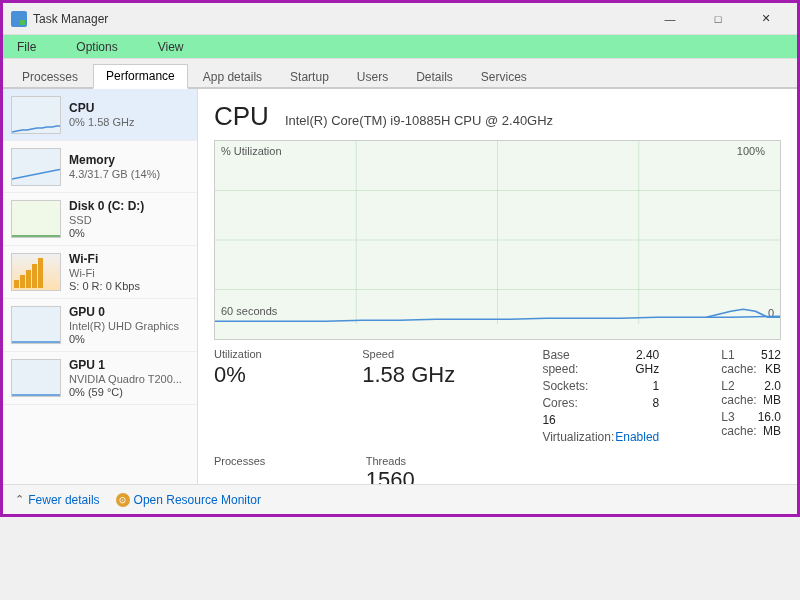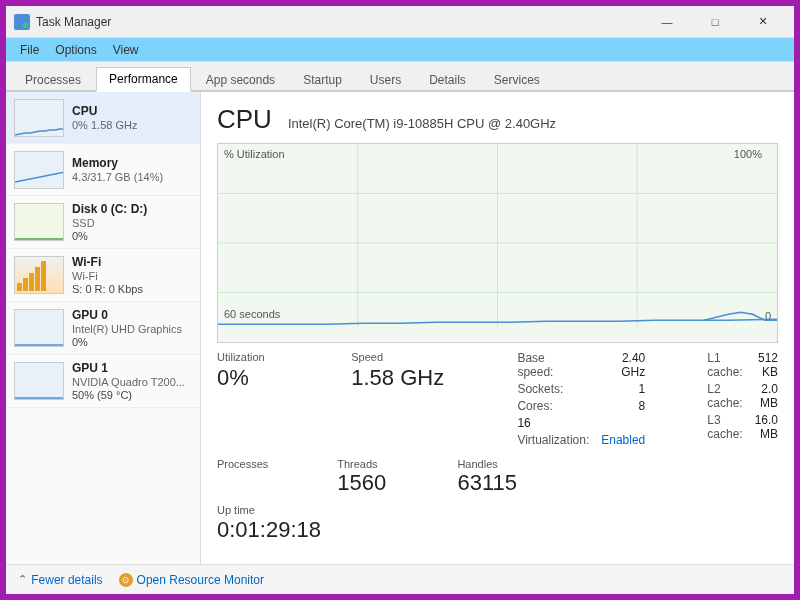--- a/index.html
+++ b/index.html
@@ -6,23 +6,23 @@
     body {
       font-family: 'Segoe UI', Tahoma, Geneva, Verdana, sans-serif;
       font-size: 12px;
       background: #f0f0f0;
       width: 800px;
       height: 600px;
       overflow: hidden;
     }
     .window {
       width: 800px;
-      height: 600px;
-      background: #7dd3fc;
-      border: 6px solid #a21caf;
+      height: 517px;
+      background: #86efac;
+      border: 3px solid #a21caf;
       display: flex;
       flex-direction: column;
     }
     .title-bar {
       background: #f0f0f0;
       height: 32px;
       display: flex;
       align-items: center;
       padding: 0 8px;
       border-bottom: 1px solid #ddd;
@@ -59,20 +59,21 @@
       justify-content: center;
       font-size: 11px;
       color: #333;
     }
     .menu-bar {
       height: 24px;
       display: flex;
       align-items: center;
       padding: 0 6px;
       border-bottom: 1px solid #ddd;
+      gap: 24px;
     }
     .menu-item {
       padding: 2px 8px;
       cursor: pointer;
       font-size: 12px;
       color: #333;
       height: 100%;
       display: flex;
       align-items: center;
     }
@@ -249,21 +250,21 @@
     .props-area {
       display: flex;
       gap: 30px;
       font-size: 12px;
     }
     .props-col {}
     .prop-row {
       display: flex;
       justify-content: space-between;
       margin-bottom: 3px;
-      gap: 12px;
+      gap: 1px;
       margin-left: 32px;
     }
     .prop-key { color: #555; }
     .prop-val { color: #222; font-weight: 500; text-align: right; }
     .footer {
       height: 30px;
       border-top: 1px solid #ddd;
       display: flex;
       align-items: center;
       padding: 0 12px;
@@ -307,21 +308,21 @@
 
   <div class="menu-bar">
     <span class="menu-item">File</span>
     <span class="menu-item">Options</span>
     <span class="menu-item">View</span>
   </div>
 
   <div class="tabs-bar">
     <div class="tab">Processes</div>
     <div class="tab active">Performance</div>
-    <div class="tab">App seconds</div>
+    <div class="tab">App details</div>
     <div class="tab">Startup</div>
     <div class="tab">Users</div>
     <div class="tab">Details</div>
     <div class="tab">Services</div>
   </div>
 
   <div class="main-content">
 
     <div class="sidebar">
 
@@ -399,21 +400,21 @@
       <div class="sidebar-item">
         <div class="sidebar-thumb thumb-gpu">
           <svg width="50" height="38" viewBox="0 0 50 38">
             <rect x="0" y="0" width="50" height="38" fill="#e8f0f8"></rect>
             <polyline points="0,35 50,35" stroke="#4a90d9" stroke-width="1.5" fill="none"></polyline>
           </svg>
         </div>
         <div class="sidebar-info">
           <div class="sidebar-name">GPU 1</div>
           <div class="sidebar-sub">NVIDIA Quadro T200...</div>
-          <div class="sidebar-pct">50% (59 °C)</div>
+          <div class="sidebar-pct">0% (59 °C)</div>
         </div>
       </div>
     </div>
 
     <div class="detail-panel">
 
       <div class="detail-header">
         <span class="detail-title">CPU</span>
         <span class="detail-subtitle">Intel(R) Core(TM) i9-10885H CPU @ 2.40GHz</span>
       </div>
@@ -487,24 +488,20 @@
         </div>
       </div>
 
       <div class="stats-row2" style="margin-top:4px;">
         <div class="stat2-block">
           <div class="stat2-label">Processes</div>
         </div>
         <div class="stat2-block">
           <div class="stat2-label">Threads</div>
           <div class="stat2-value">1560</div>
-        </div>
-        <div class="stat2-block">
-          <div class="stat2-label">Handles</div>
-          <div class="stat2-value">63115</div>
         </div>
         <div style="flex:2;"></div>
       </div>
 
       <div class="uptime-section">
         <div class="uptime-label">Up time</div>
         <div class="uptime-value">0:01:29:18</div>
       </div>
     </div>
   </div>

